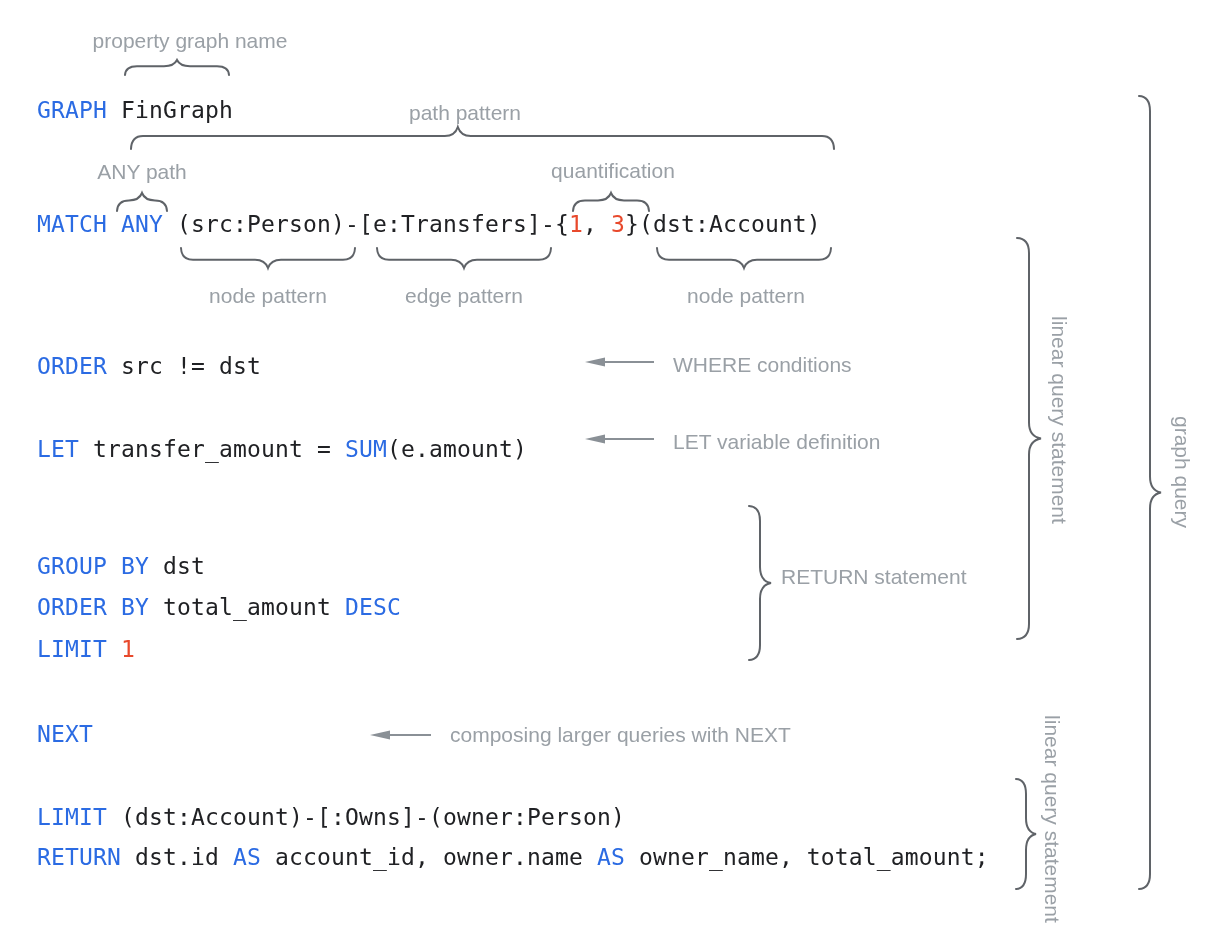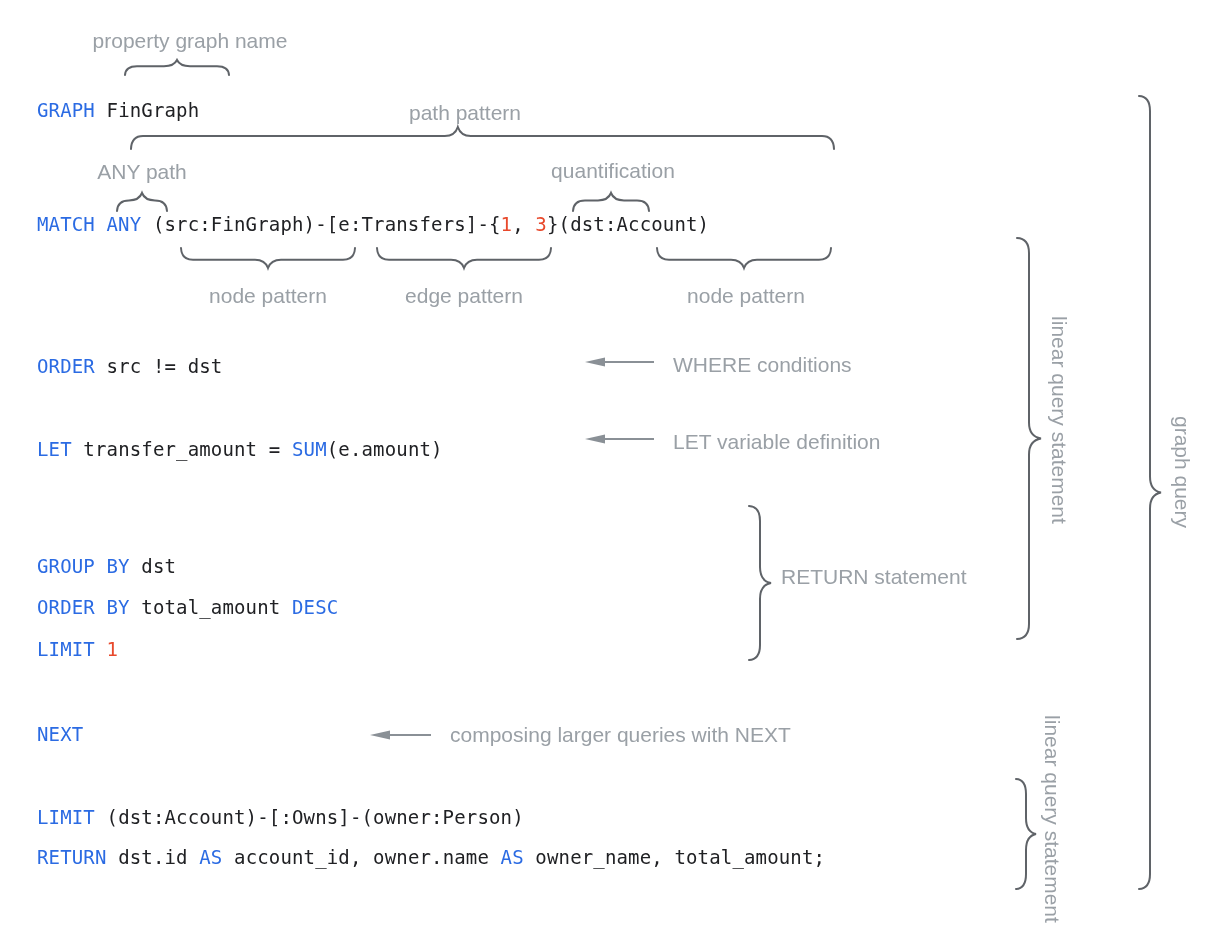--- a/index.html
+++ b/index.html
@@ -3,42 +3,42 @@
 <meta charset="utf-8">
 <style>
   html,body{margin:0;padding:0;background:#ffffff;}
   .canvas{
     position:relative;width:1230px;height:950px;background:#ffffff;overflow:hidden;
     font-family:"Liberation Sans","DejaVu Sans",sans-serif;
   }
   .code-line{
     position:absolute;left:37px;white-space:pre;
     font-family:"DejaVu Sans Mono","Liberation Mono",monospace;
-    font-size:19px;line-height:28px;letter-spacing:0.15px;
+    font-size:23px;line-height:28px;letter-spacing:0.15px;
   }
   .seg-kw{color:var(--kw);}
   .seg-tx{color:var(--tx);}
   .seg-num{color:var(--num);}
   .ann{
     position:absolute;color:var(--ann);font-size:21px;line-height:25px;white-space:nowrap;
   }
   .ann.centered{transform:translateX(-50%);}
   .ann.rot{transform:translate(-50%,-50%) rotate(90deg);transform-origin:center;}
   svg.brace,svg.arrow{position:absolute;overflow:visible;}
   svg.brace path{fill:none;stroke:var(--brace);stroke-width:2;stroke-linecap:round;}
   svg.arrow line{stroke:var(--arrow);stroke-width:2;}
   svg.arrow polygon{fill:var(--arrow);}
 </style>
 </head>
 <body>
 
 <div class="canvas">
 
   <div class="code-line" style="top:96px"><span class="seg-kw">GRAPH</span><span class="seg-tx"> FinGraph</span></div>
-  <div class="code-line" style="top:210px"><span class="seg-kw">MATCH ANY</span><span class="seg-tx"> (src:FinGraph)-[e:Transfers]-{</span><span class="seg-num">1</span><span class="seg-tx">, </span><span class="seg-num">3</span><span class="seg-tx">}(dst:Account)</span></div>
+  <div class="code-line" style="top:210px"><span class="seg-kw">MATCH ANY</span><span class="seg-tx"> (src:Person)-[e:Transfers]-{</span><span class="seg-num">1</span><span class="seg-tx">, </span><span class="seg-num">3</span><span class="seg-tx">}(dst:Account)</span></div>
   <div class="code-line" style="top:352px"><span class="seg-kw">ORDER</span><span class="seg-tx"> src != dst</span></div>
   <div class="code-line" style="top:435px"><span class="seg-kw">LET</span><span class="seg-tx"> transfer_amount = </span><span class="seg-kw">SUM</span><span class="seg-tx">(e.amount)</span></div>
   <div class="code-line" style="top:593px"><span class="seg-kw">ORDER BY</span><span class="seg-tx"> total_amount </span><span class="seg-kw">DESC</span></div>
   <div class="code-line" style="top:552px"><span class="seg-kw">GROUP BY</span><span class="seg-tx"> dst</span></div>
   <div class="code-line" style="top:635px"><span class="seg-kw">LIMIT</span><span class="seg-tx"> </span><span class="seg-num">1</span></div>
   <div class="code-line" style="top:720px"><span class="seg-kw">NEXT</span></div>
   <div class="code-line" style="top:803px"><span class="seg-kw">LIMIT</span><span class="seg-tx"> (dst:Account)-[:Owns]-(owner:Person)</span></div>
   <div class="code-line" style="top:843px"><span class="seg-kw">RETURN</span><span class="seg-tx"> dst.id </span><span class="seg-kw">AS</span><span class="seg-tx"> account_id, owner.name </span><span class="seg-kw">AS</span><span class="seg-tx"> owner_name, total_amount;</span></div>
 
   <div class="ann centered" style="left:190px;top:28px">property graph name</div>

